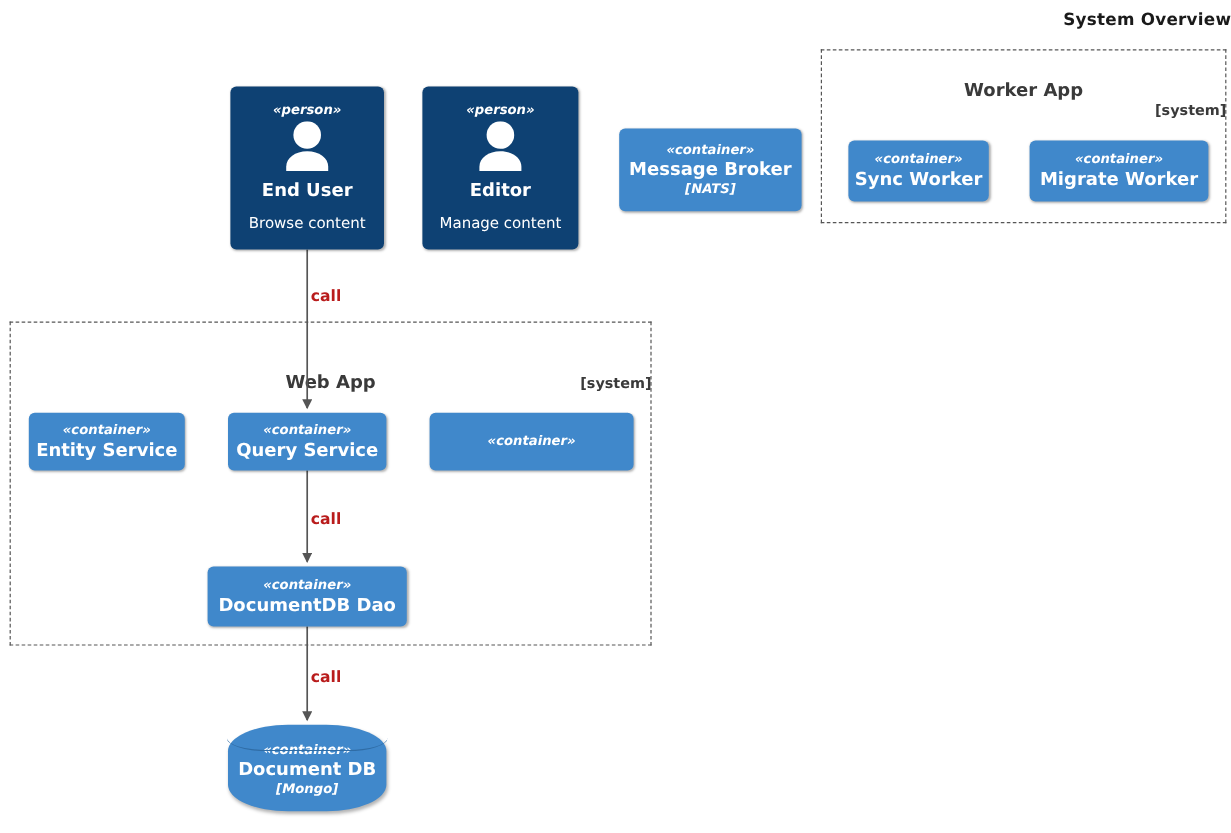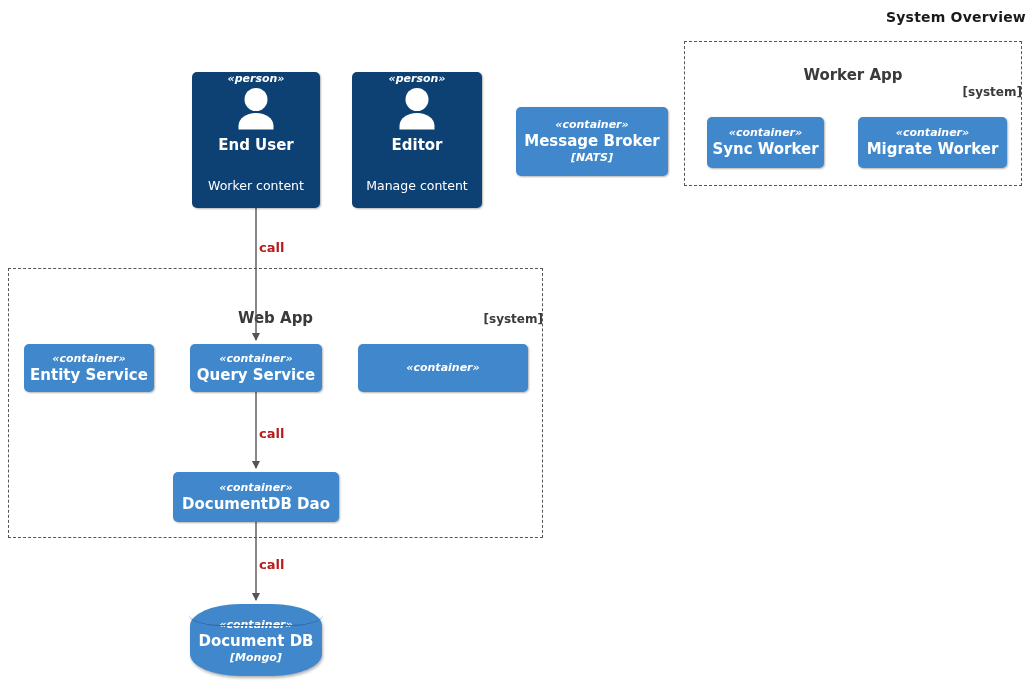--- a/index.html
+++ b/index.html
@@ -67,20 +67,21 @@
     align-items: center;
     justify-content: center;
     text-align: center;
     color: #ffffff;
     box-shadow: 1px 1px 2px rgba(0,0,0,0.30);
   }
   .node.person {
     background: #0e4173;
     border-radius: 5px;
     justify-content: flex-start;
+    padding-top: 13px;
   }
   .node.container {
     background: #4088cb;
     border-radius: 5px;
   }
   .node.database {
     background: #4088cb;
     border-radius: 50px / 22px;
     box-shadow: 1px 2px 3px rgba(0,0,0,0.30);
   }
@@ -183,21 +184,21 @@
   <div class="node person" style="left:192px; top:72px; width:128px; height:136px;">
     <div class="stereotype">«person»</div>
     <div class="person-icon">
       <svg width="44" height="42" viewBox="0 0 44 42" xmlns="http://www.w3.org/2000/svg">
         <circle cx="22" cy="11.5" r="11.5" fill="#ffffff"></circle>
         <path d="M22 25 C32 25 39.5 30.5 39.5 38 L39.5 41.5 L4.5 41.5 L4.5 38 C4.5 30.5 12 25 22 25 Z" fill="#ffffff"></path>
       </svg>
     </div>
     <div class="node-name">End User</div>
     <div class="person-spacer"></div>
-    <div class="node-desc" style="margin-bottom:14px;">Worker content</div>
+    <div class="node-desc" style="margin-bottom:14px;">Browse content</div>
   </div>
 
   <div class="node person" style="left:352px; top:72px; width:130px; height:136px;">
     <div class="stereotype">«person»</div>
     <div class="person-icon">
       <svg width="44" height="42" viewBox="0 0 44 42" xmlns="http://www.w3.org/2000/svg">
         <circle cx="22" cy="11.5" r="11.5" fill="#ffffff"></circle>
         <path d="M22 25 C32 25 39.5 30.5 39.5 38 L39.5 41.5 L4.5 41.5 L4.5 38 C4.5 30.5 12 25 22 25 Z" fill="#ffffff"></path>
       </svg>
     </div>

